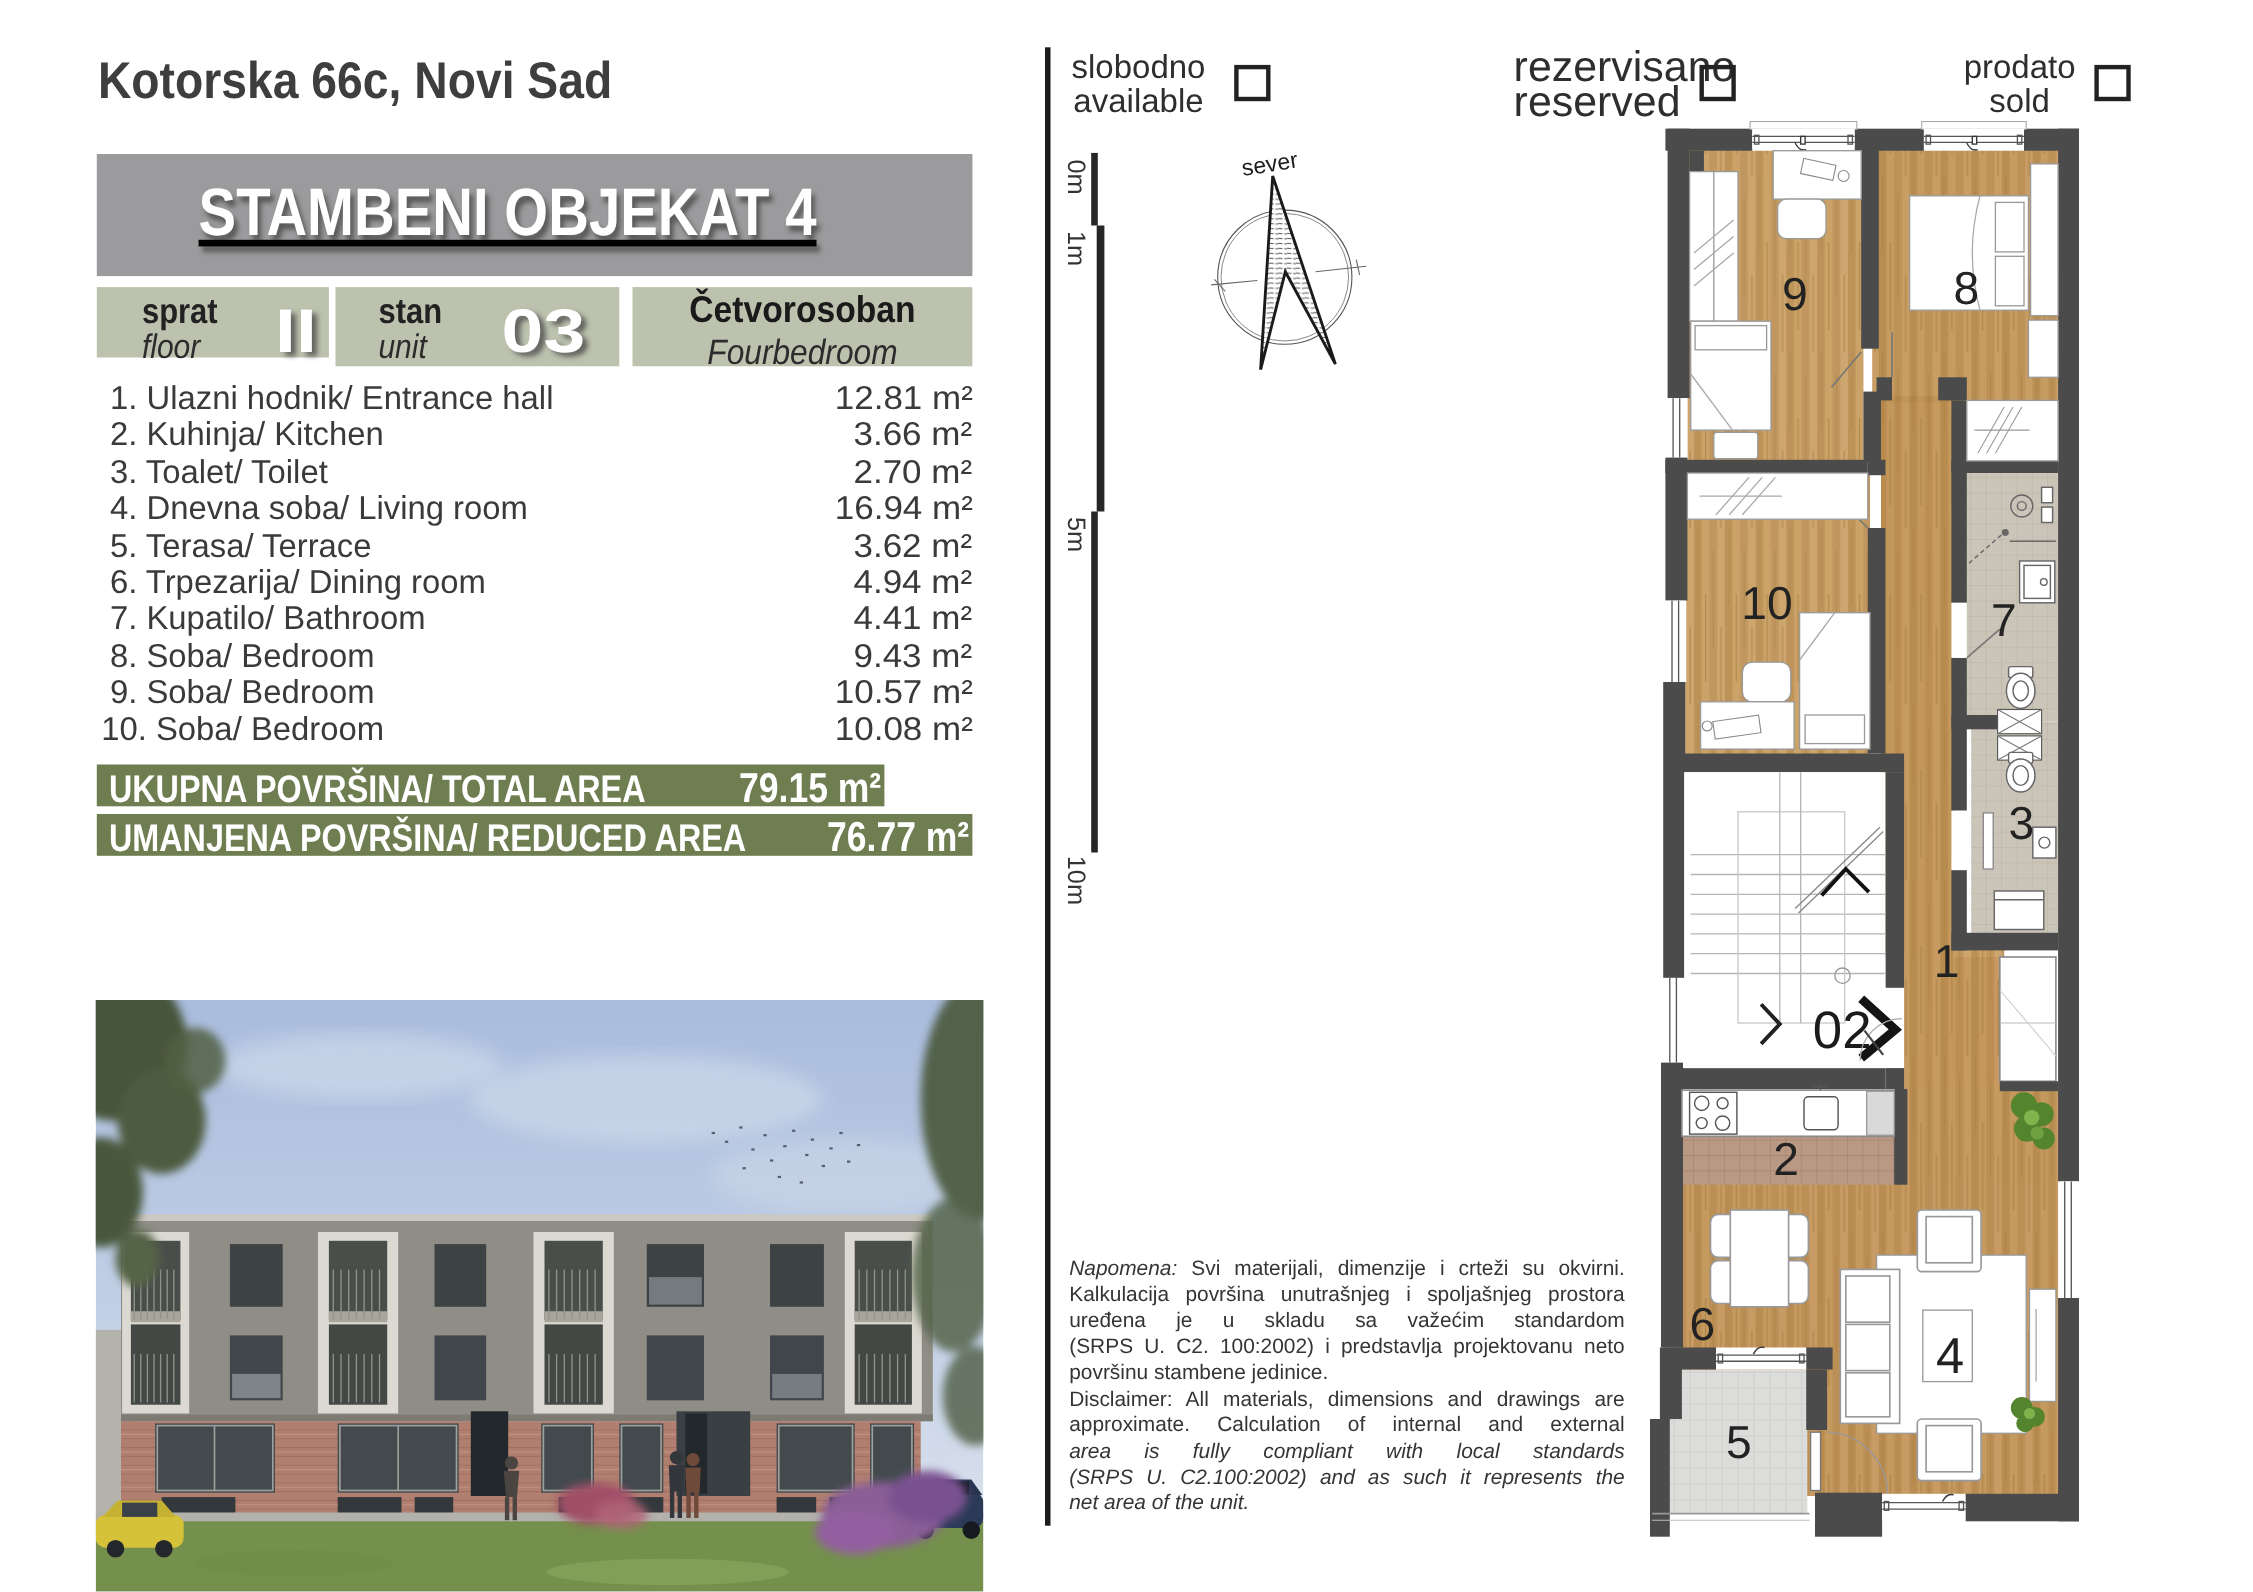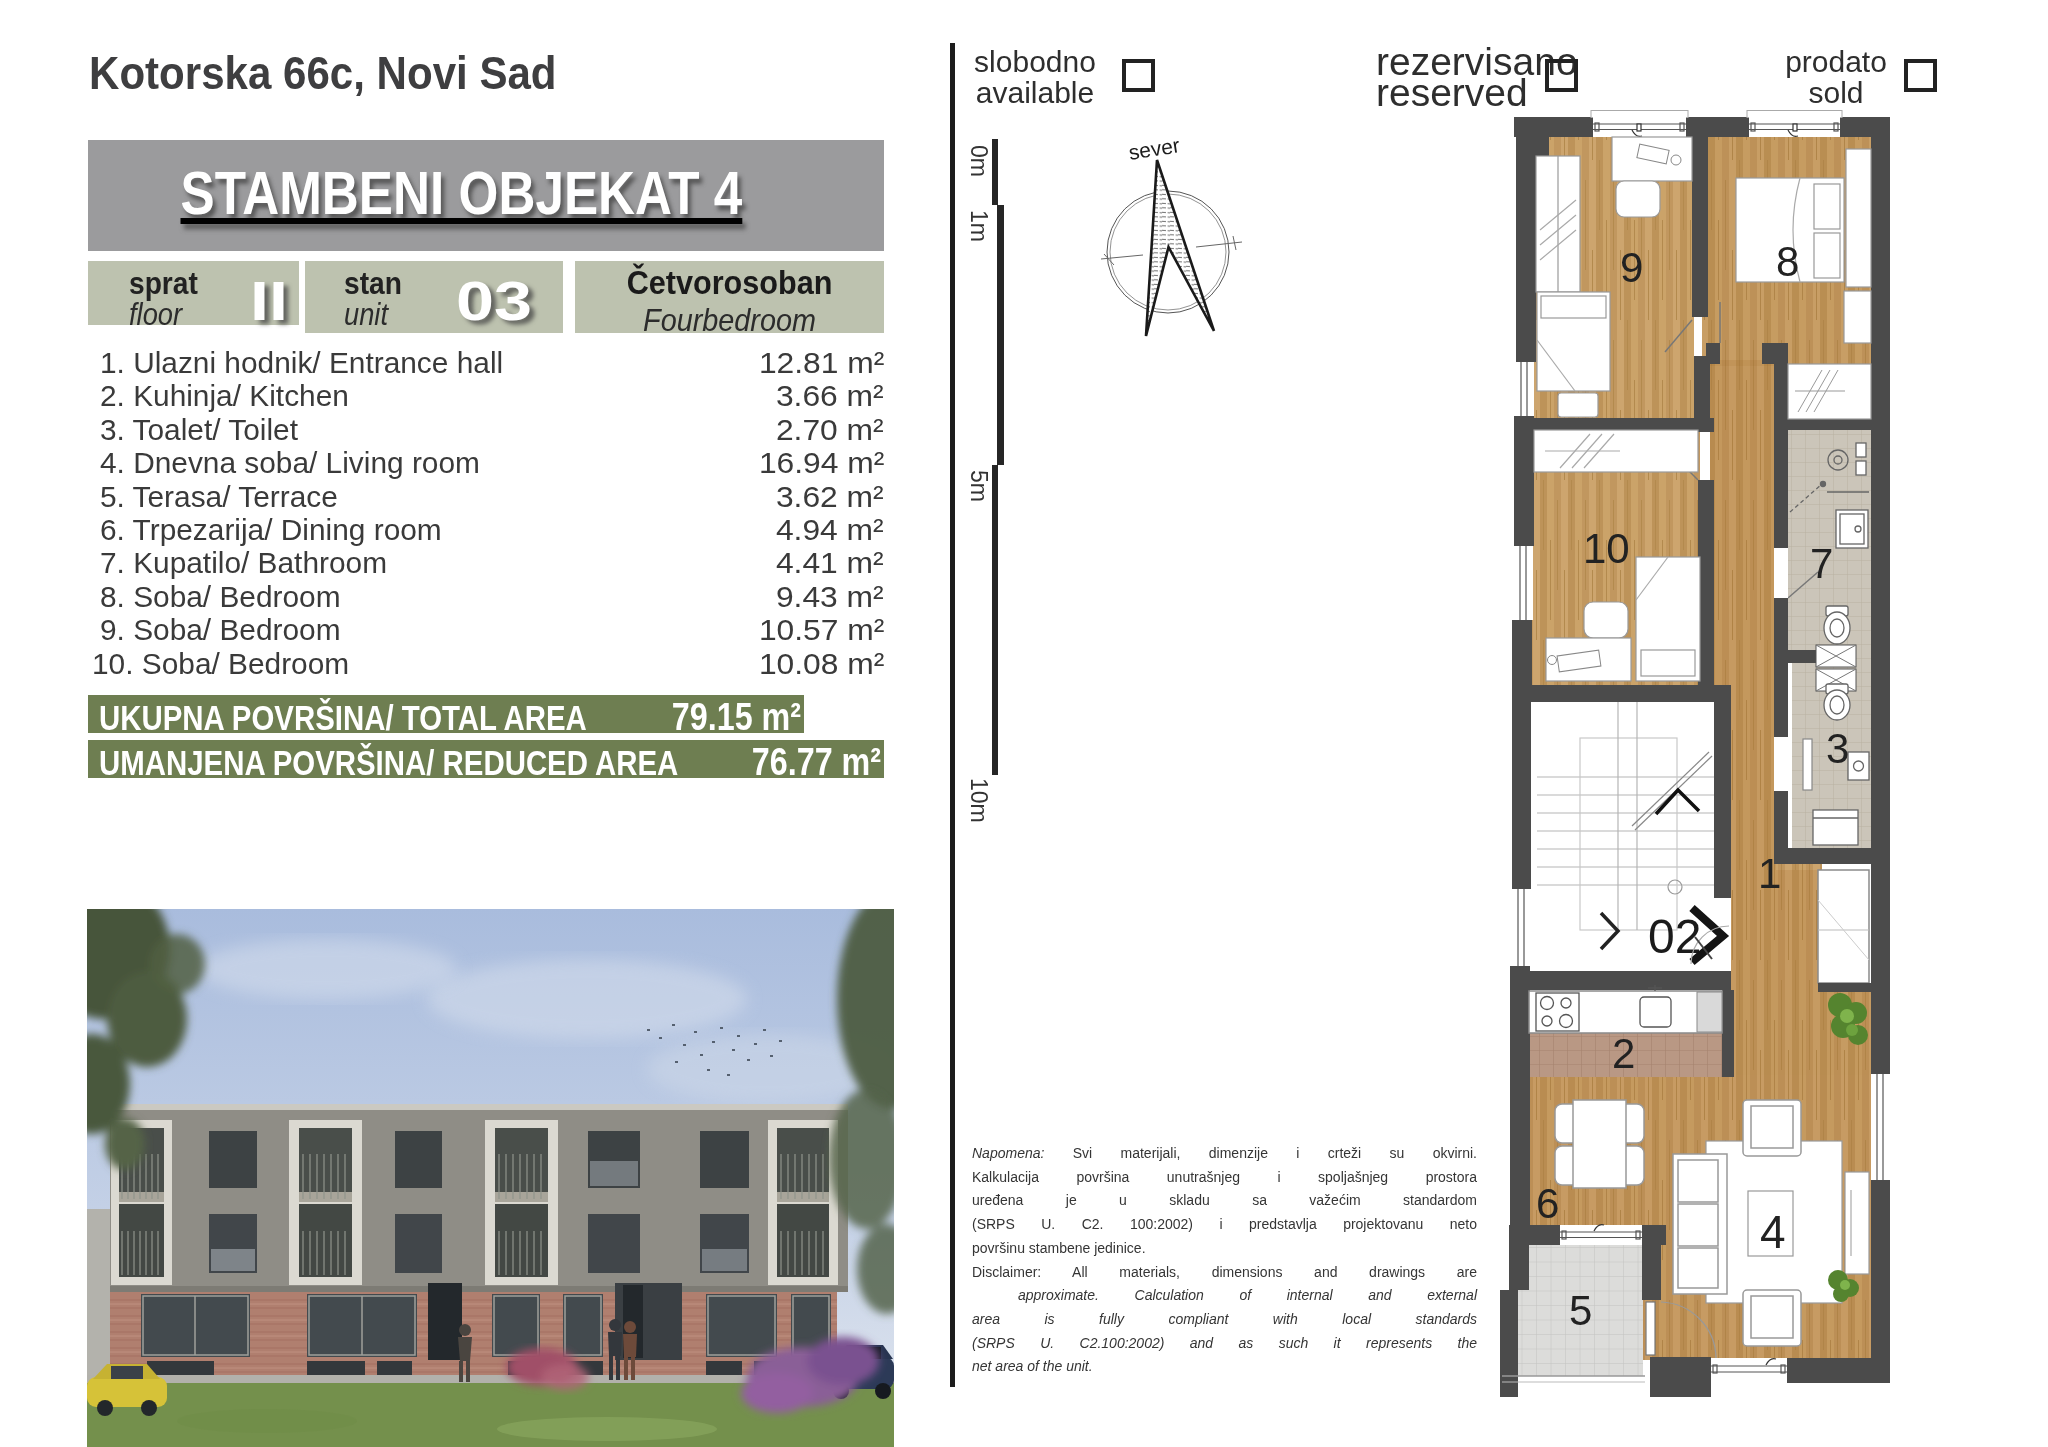--- a/index.html
+++ b/index.html
@@ -810,24 +810,24 @@
 </g>
 
 <g fill="#55842f">
   <circle cx="1838" cy="1280" r="10"></circle>
   <circle cx="1850" cy="1288" r="9"></circle>
   <circle cx="1841" cy="1294" r="8"></circle>
   <circle cx="1845" cy="1285" r="5" fill="#7fb34c"></circle>
 </g>
 </svg>
 
-<div class="abs" style="left:972px;top:1142px;width:505px;font-size:14px;line-height:23.7px;color:#353535;">
+<div class="abs" style="left:972px;top:1142px;width:505px;font-size:19px;line-height:23.7px;color:#353535;">
   <div class="jl"><i>Napomena:</i> Svi materijali, dimenzije i crteži su okvirni.</div>
   <div class="jl">Kalkulacija površina unutrašnjeg i spoljašnjeg prostora</div>
   <div class="jl">uređena je u skladu sa važećim standardom</div>
   <div class="jl">(SRPS U. C2. 100:2002) i predstavlja projektovanu neto</div>
   <div>površinu stambene jedinice.</div>
   <div class="jl" style="">Disclaimer: All materials, dimensions and drawings are</div>
-  <div class="jl" style="font-style:italic;margin-left:46px;">approximate. Calculation of internal and external</div>
+  <div class="jl" style="">approximate. Calculation of internal and external</div>
   <div class="jl" style="font-style:italic;">area is fully compliant with local standards</div>
   <div class="jl" style="font-style:italic;">(SRPS U. C2.100:2002) and as such it   represents the</div>
   <div style="font-style:italic;">net area of the unit.</div>
 </div>
 
 </body></html>

